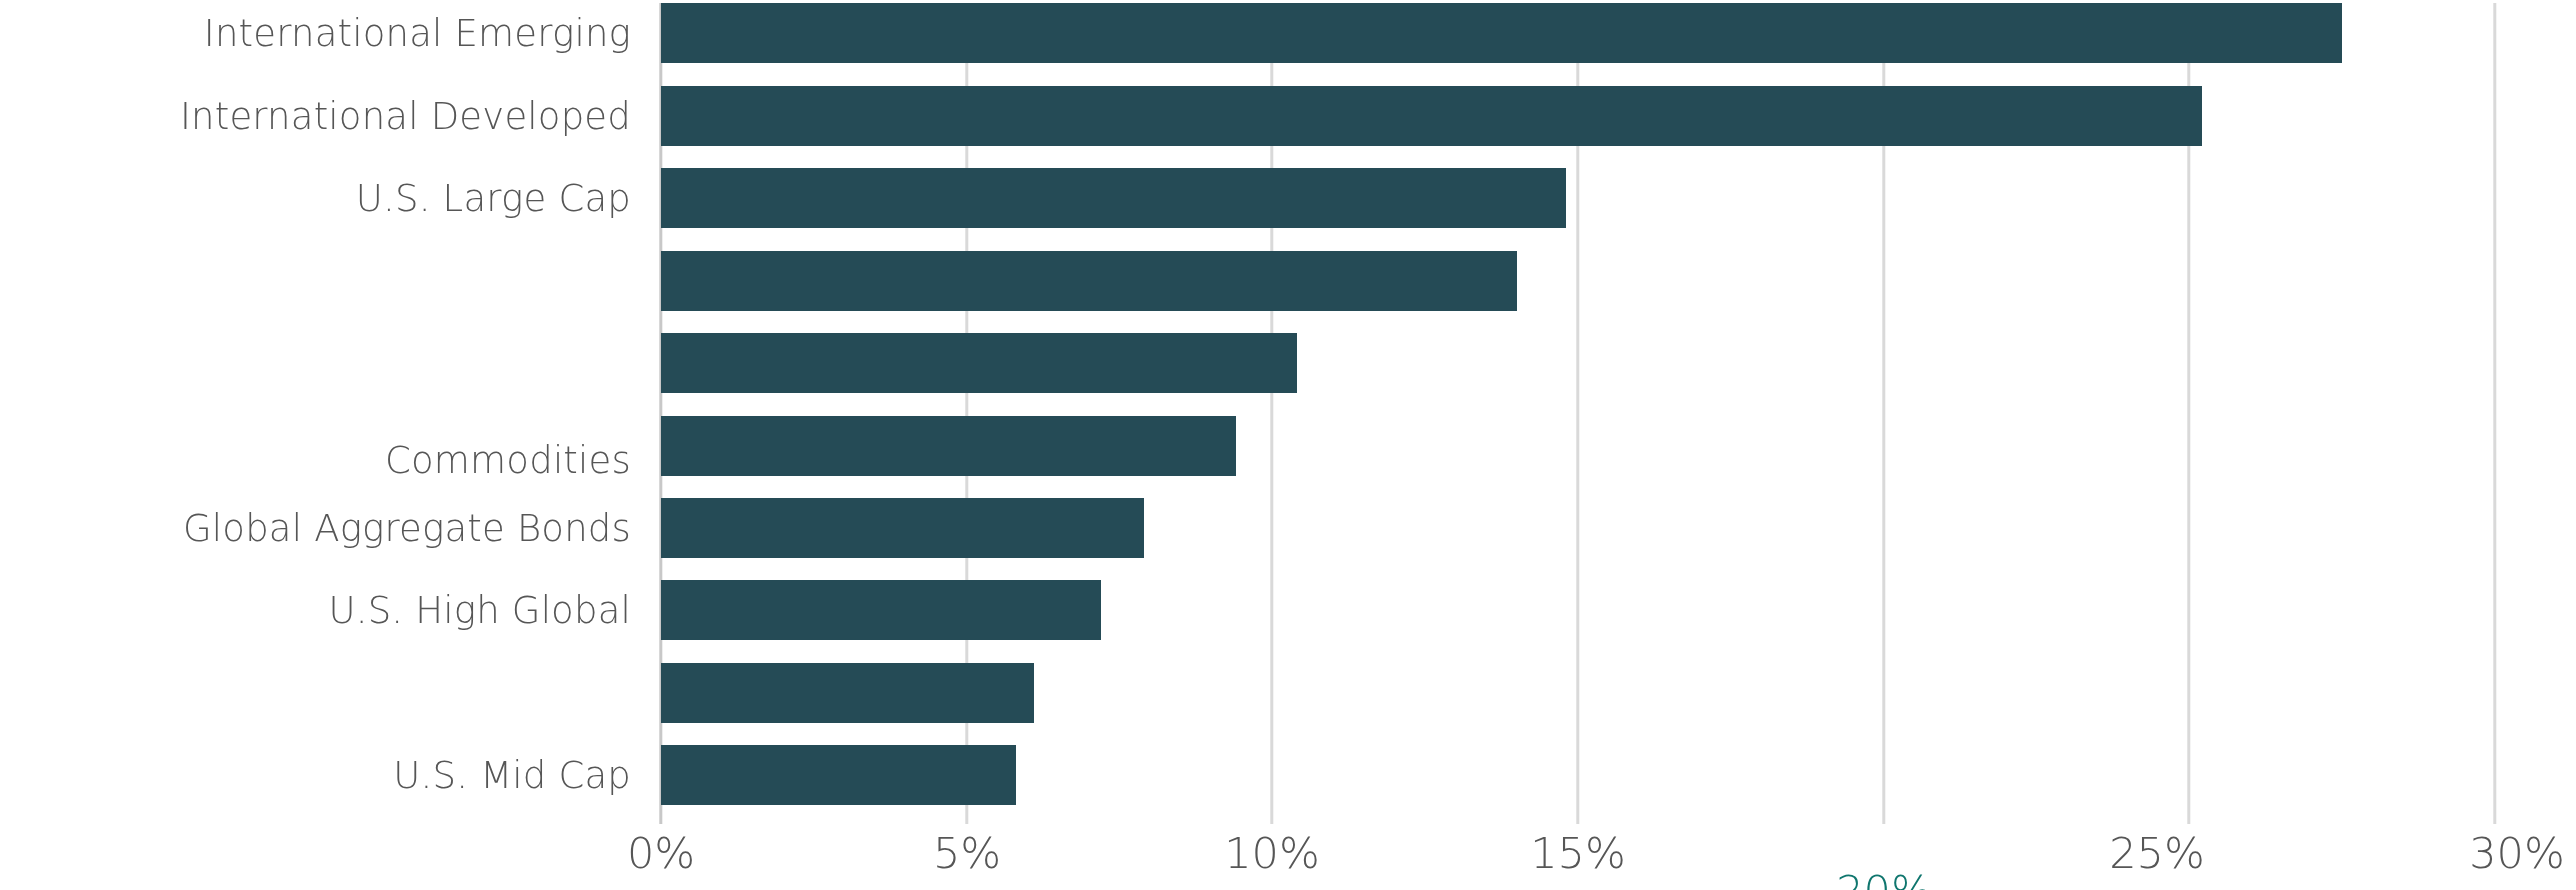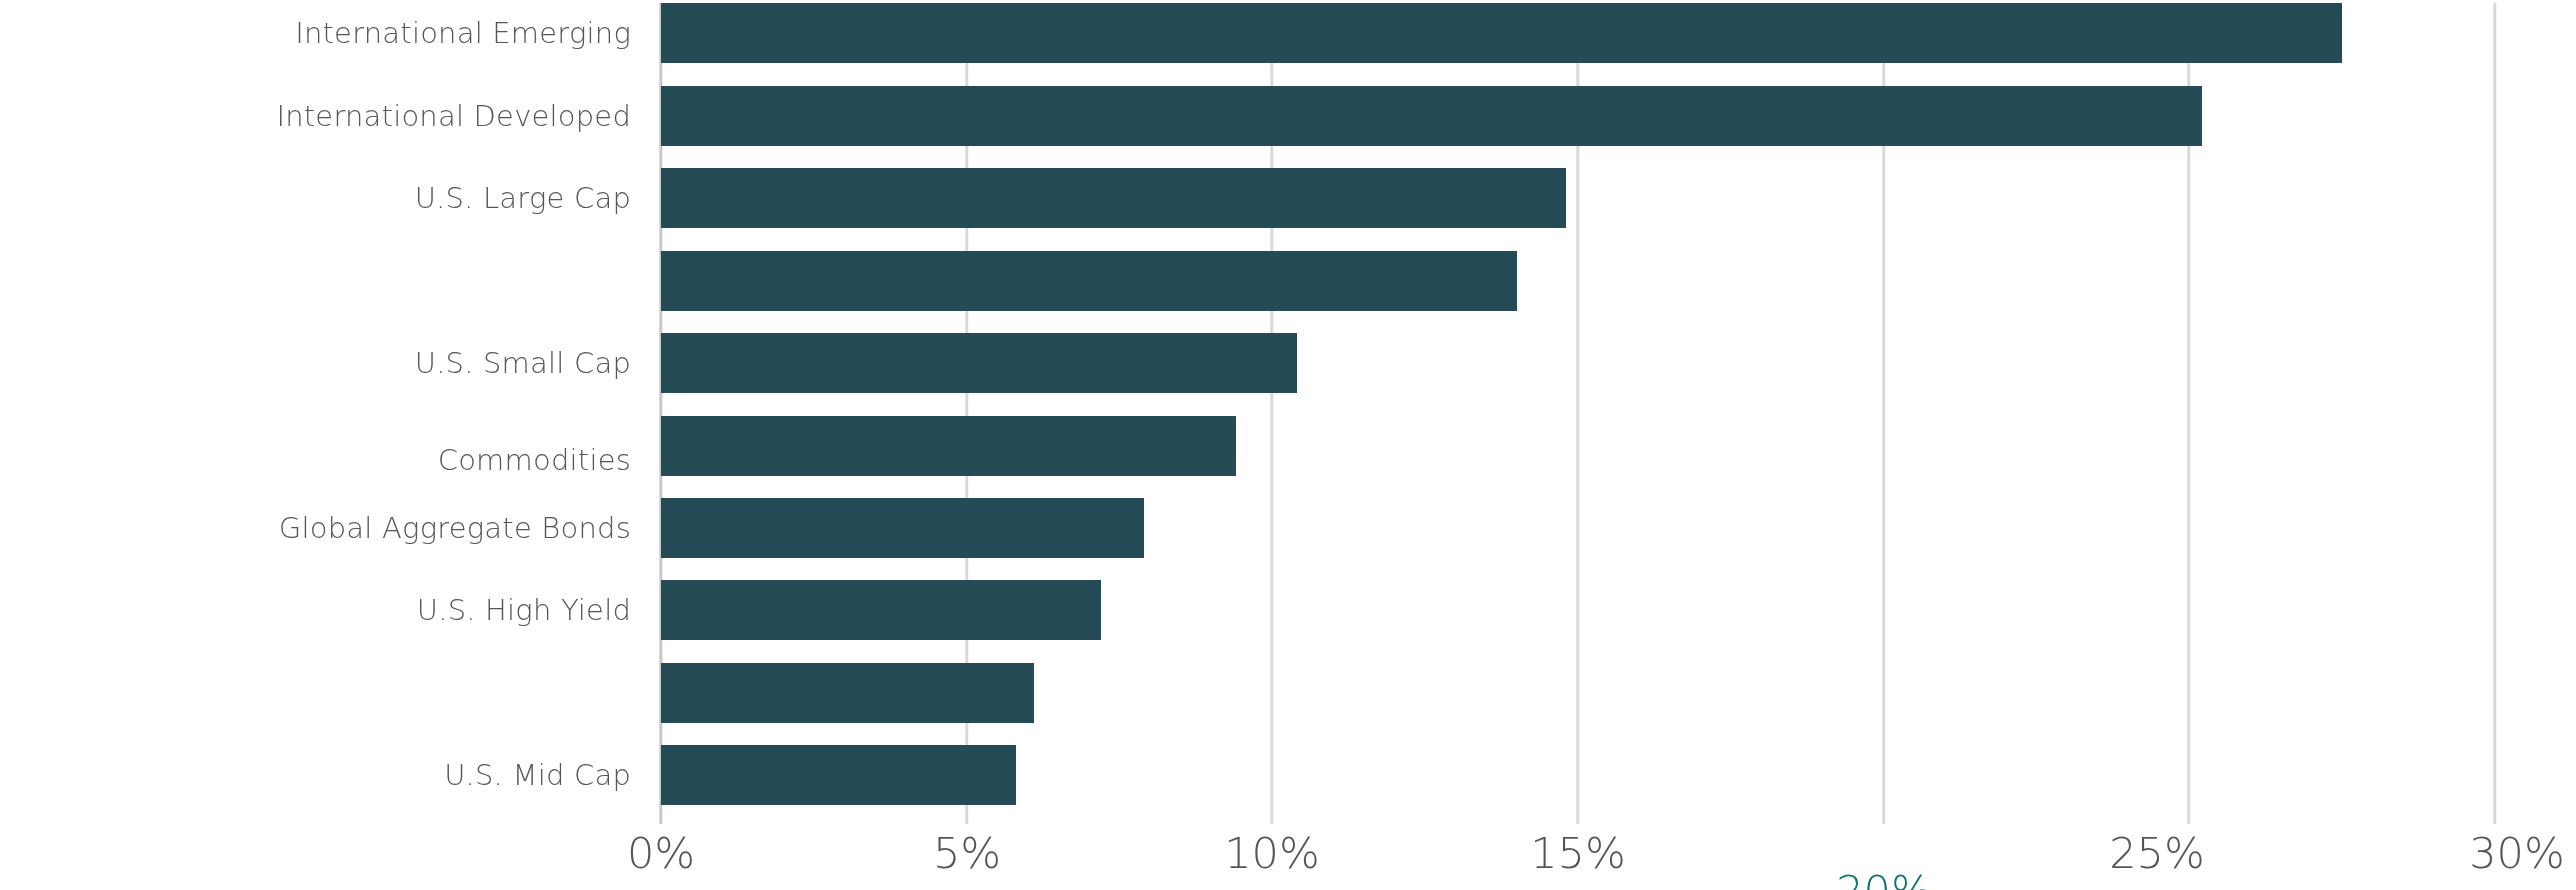--- a/index.html
+++ b/index.html
@@ -74,21 +74,21 @@
     position: absolute;
     right: 0;
     width: 646px;
     height: 60px;
     display: flex;
     align-items: center;
     justify-content: flex-end;
     padding-right: 15px;
     box-sizing: border-box;
     color: #565656;
-    font-size: 29px;
+    font-size: 37px;
     font-weight: 300;
     letter-spacing: 0.2px;
     white-space: nowrap;
     font-family: "DejaVu Sans", sans-serif;
     padding-left: 19px;
   }
 
   .xlabels-layer {
     position: absolute;
     left: 661px;
@@ -109,24 +109,23 @@
 </style>
 </head>
 <body>
 
 <div id="chart-root" style="background: rgb(255, 255, 255);">
 
   <div class="ylabels-layer">
       <div class="ylabel" style="top: 3.4px; color: rgb(86, 86, 86);">International Emerging</div>
       <div class="ylabel" style="top: 86px; color: rgb(86, 86, 86);">International Developed</div>
       <div class="ylabel" style="top: 168px; color: rgb(86, 86, 86);">U.S. Large Cap</div>
-      <div class="ylabel" style="top: 333px; color: rgb(86, 86, 86);">U.S. Small Cap</div>
       <div class="ylabel" style="top: 430px; color: rgb(86, 86, 86);">Commodities</div>
       <div class="ylabel" style="top: 498px; color: rgb(86, 86, 86);">Global Aggregate Bonds</div>
-      <div class="ylabel" style="top: 580px; color: rgb(86, 86, 86);">U.S. High Yield</div>
+      <div class="ylabel" style="top: 580px; color: rgb(86, 86, 86);">U.S. High Global</div>
       <div class="ylabel" style="top: 745px; color: rgb(86, 86, 86);">U.S. Mid Cap</div>
     </div>
 
   <div class="plot-area">
     <div class="gridlines">
         <div class="gridline axis-zero" style="left: 0px;"></div>
         <div class="gridline" style="left: 306px;"></div>
         <div class="gridline" style="left: 611px;"></div>
         <div class="gridline" style="left: 917px;"></div>
         <div class="gridline" style="left: 1223px;"></div>

